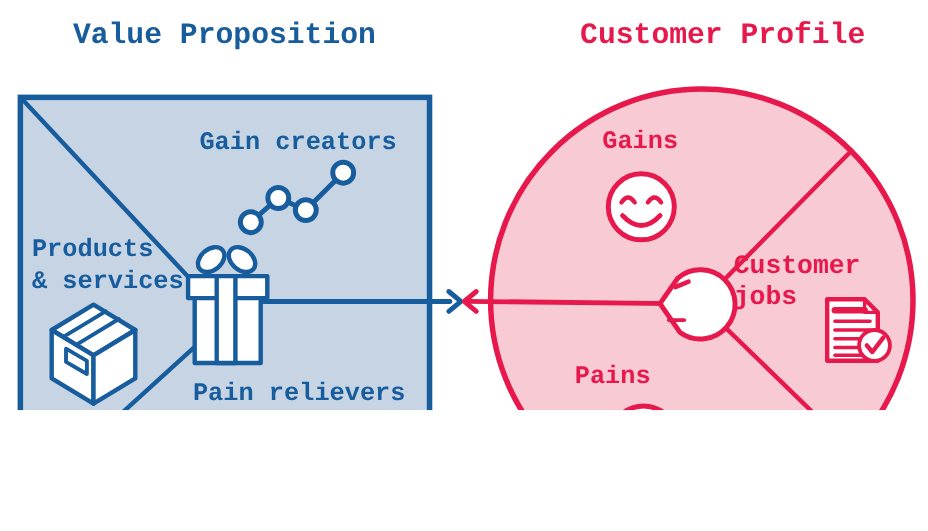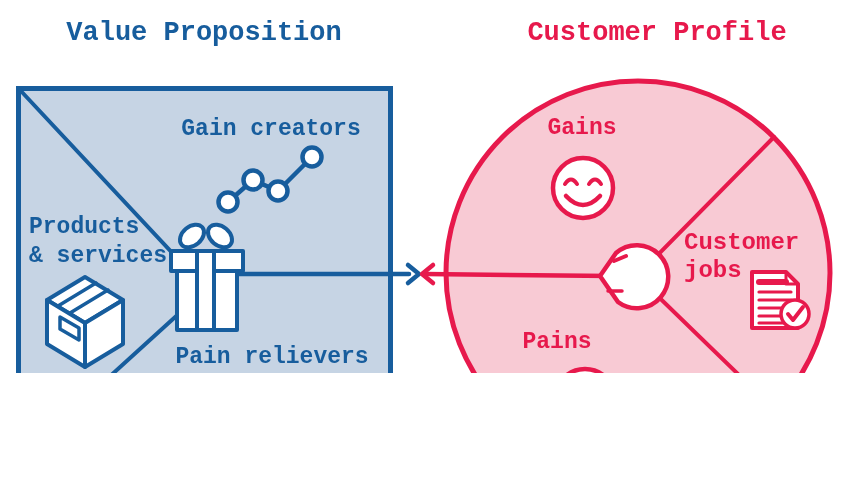--- a/index.html
+++ b/index.html
@@ -117,18 +117,18 @@
 
   <div class="label sec blue-t ml" style="left:29px;top:213px;line-height:29px;">Products
 &amp; services</div>
 
   <div class="label sec blue-t c" style="left:271px;top:130px;">Gain creators</div>
 
   <div class="label sec red-t c" style="left:582px;top:129px;">Gains</div>
 
   <div class="label sec blue-t c" style="left:272px;top:358px;">Pain relievers</div>
 
-  <div class="label sec red-t ml" style="left:684px;top:229px;line-height:28px;font-size:24px;">Customer
+  <div class="label sec red-t ml" style="left:667px;top:229px;line-height:28px;font-size:24px;">Customer
 jobs</div>
 
   <div class="label sec red-t c" style="left:557px;top:343px;">Pains</div>
 
 </div>
 
 </body></html>

